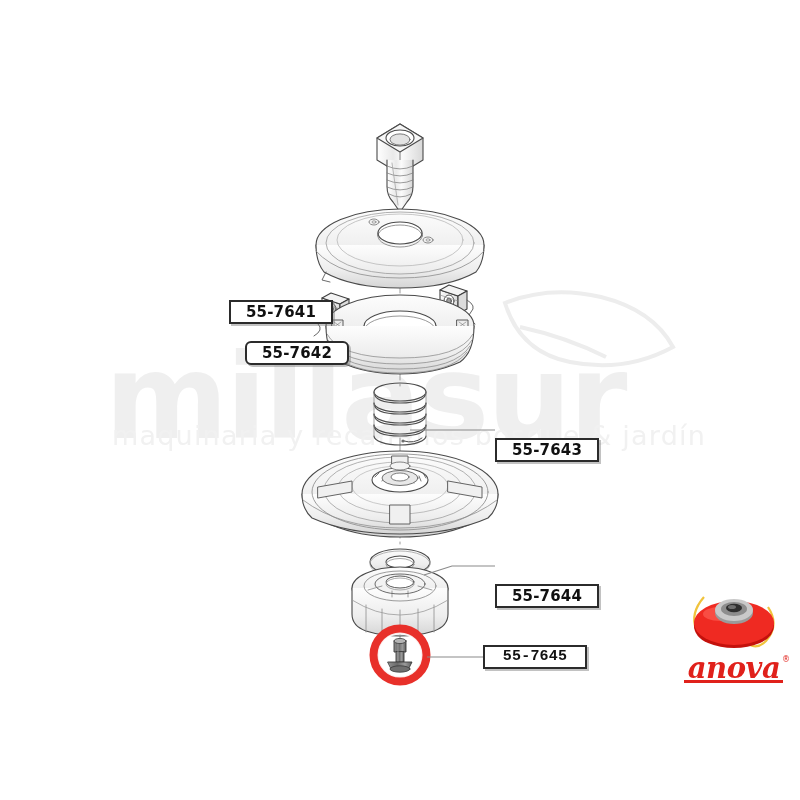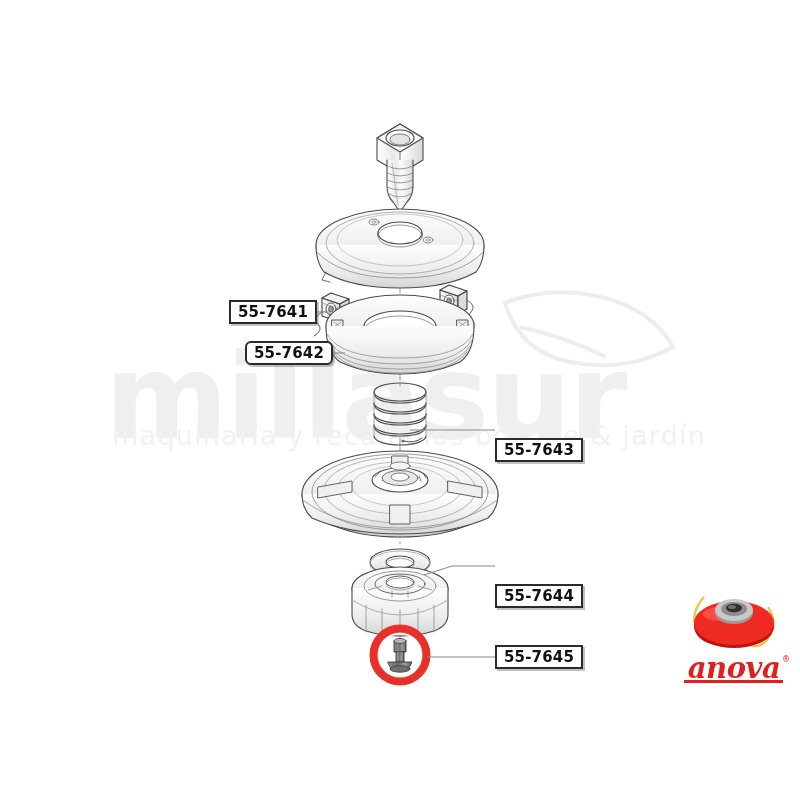--- a/index.html
+++ b/index.html
@@ -65,21 +65,21 @@
     border: 2px solid #2b2b2b;
     box-shadow: 2px 2px 0 rgba(120,120,120,0.45);
     font-family: "DejaVu Sans", sans-serif;
     font-size: 15px;
     font-weight: 700;
     color: #111111;
     letter-spacing: 0.2px;
     text-align: center;
     line-height: 20px;
     height: 24px;
-    width: 88px;
+    width: 104px;
     padding: 0;
   }
   
   #brand-layer { z-index: 5; }
   .brand-block {
     position: absolute;
     left: 676px;
     top: 583px;
     width: 116px;
     height: 104px;
@@ -374,21 +374,21 @@
       <path d="M495 566 L452 566 L424 575"></path>
       <path d="M495 657 L427 657"></path>
     </svg>
   </div>
 
   <div class="layer" id="labels-layer">
     <div class="callout" style="left:229px; top:300px;">55-7641</div>
     <div class="callout" style="left:245px; top:341px;border-radius:6px;">55-7642</div>
     <div class="callout" style="left:495px; top:418px;margin-top:20px;">55-7643</div>
     <div class="callout" style="left:495px; top:584px;">55-7644</div>
-    <div class="callout" style="left:495px; top:645px;">55-7645</div>
+    <div class="callout" style="left:483px; top:645px;font-family:Liberation Mono, monospace;">55-7645</div>
   </div>
 
   <div class="layer" id="brand-layer">
     <div class="brand-block">
       <svg width="116" height="72" viewBox="0 0 116 72">
 
         <path d="M28 14 Q14 30 20 46" fill="none" stroke="#f0c33c" stroke-width="2.2"></path>
         <path d="M92 24 Q104 42 90 58 Q82 66 74 62" fill="none" stroke="#f0c33c" stroke-width="2.2"></path>
 
         <ellipse cx="58" cy="42" rx="40" ry="22" fill="#e0211b"></ellipse>

